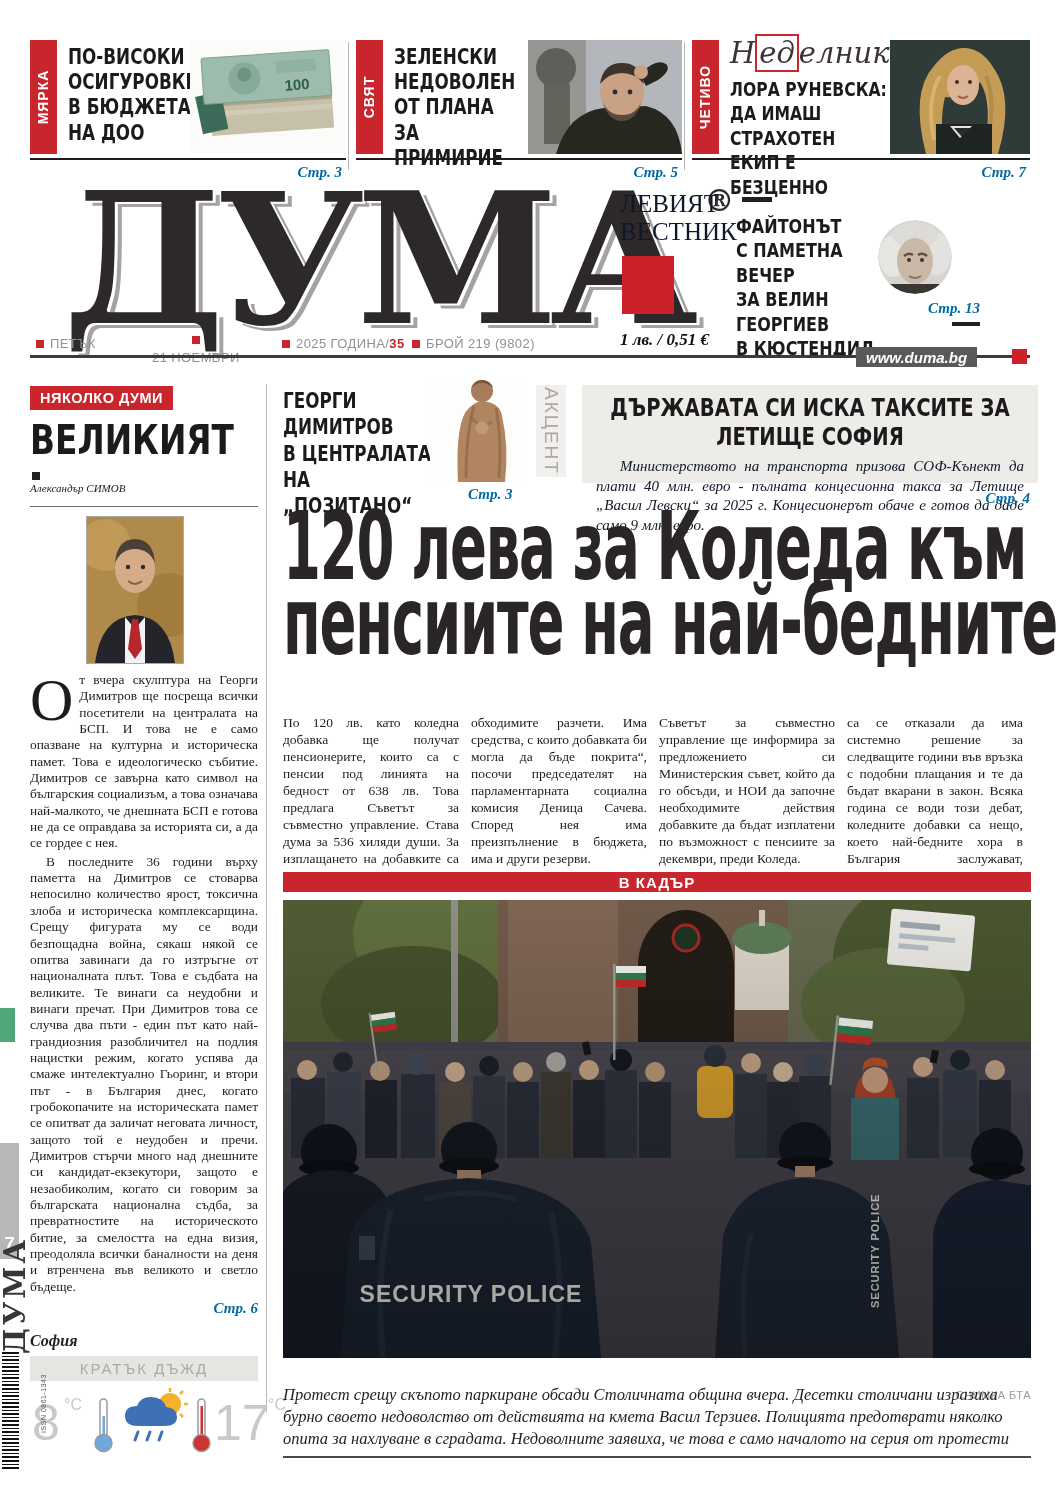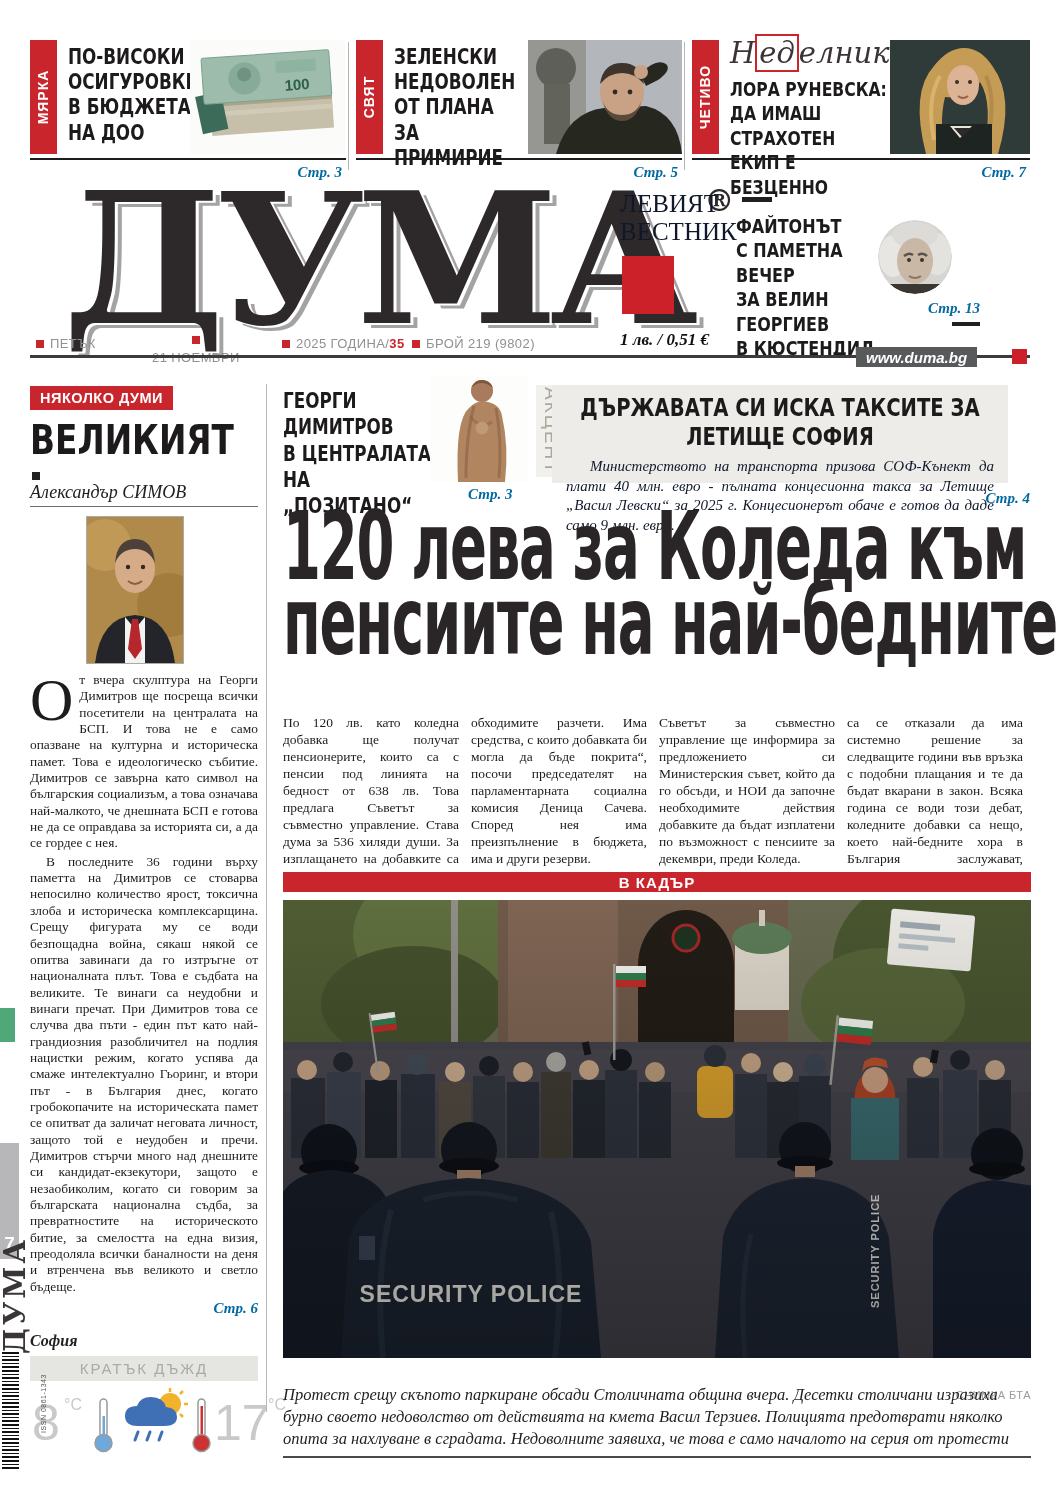--- a/index.html
+++ b/index.html
@@ -203,21 +203,21 @@
   </div>
   <div class="thickrule abs" style="left:30px;top:355px;width:1000px;height:3px;"></div>
   <div class="webbox abs" style="left:856px;top:347px;">
       <span>www.duma.bg</span>
     </div>
   <div class="redsq abs" style="left:1012px;top:349px;width:15px;height:15px;"></div>
 
   <div class="kicker abs" style="left:30px;top:386px;">НЯКОЛКО ДУМИ</div>
   <div class="abs cnd" style="left:30px;top:416px;width:280px;font-size:41px;">ВЕЛИКИЯТ</div>
   <div class="abs" style="left:32px;top:472px;width:8px;height:8px;background:#232021;"></div>
-  <div class="abs serif it" style="left:30px;top:482px;font-size:18px;">Александър СИМОВ</div>
+  <div class="abs serif it" style="left:30px;top:482px;font-size:11px;">Александър СИМОВ</div>
   <div class="abs" style="left:30px;top:506px;width:228px;height:1px;background:#6e6e6e;"></div>
 
   <svg class="abs" style="left:86px;top:516px;border:1px solid #aaa;" width="96" height="146" viewBox="0 0 96 146">
     <rect width="96" height="146" fill="#b08a4a"></rect>
     <circle cx="18" cy="28" r="26" fill="#c79f5c" opacity=".7"></circle>
     <circle cx="82" cy="88" r="32" fill="#9a7336" opacity=".6"></circle>
     <ellipse cx="48" cy="52" rx="20" ry="24" fill="#d6ac88"></ellipse>
     <path d="M28 46 q2-24 20-24 q18 0 20 24 q-6-14-20-14 q-14 0-20 14z" fill="#4c4038"></path>
     <circle cx="41" cy="50" r="2.2" fill="#33291f"></circle>
     <circle cx="56" cy="50" r="2.2" fill="#33291f"></circle>
@@ -281,21 +281,21 @@
     <path d="M44 30 q-8 30 -8 72" stroke="#8a6245" stroke-width="3" fill="none" opacity=".6"></path>
     <path d="M66 32 q6 32 3 70" stroke="#8a6245" stroke-width="3" fill="none" opacity=".6"></path>
     <path d="M40 40 q10 14 22 6" stroke="#8a6245" stroke-width="3" fill="none" opacity=".5"></path>
     <circle cx="52" cy="52" r="6.5" fill="#c09a76"></circle>
   </svg>
   <div class="pref abs" style="left:468px;top:486px;">Стр. 3</div>
 
   <div class="abs" style="left:536px;top:385px;width:30px;height:92px;background:#f1f0ec;display:flex;align-items:center;justify-content:center;">
     <span class="vtextD" style="font-size:19px;letter-spacing:2px;color:#aba89e;">АКЦЕНТ</span>
   </div>
-  <div class="akcent-box abs" style="left:552px;top:385px;width:456px;height:98px;">
+  <div class="akcent-box abs" style="left:582px;top:385px;width:456px;height:98px;">
     <div class="cndC" style="width:560px;margin:8px 0 4px -52px;font-size:24.5px;text-align:center;">ДЪРЖАВАТА СИ ИСКА ТАКСИТЕ ЗА ЛЕТИЩЕ СОФИЯ</div>
     <div class="akcent-sum" style="padding:2px 14px 0 14px;text-indent:24px;">Министерството на транспорта призова СОФ-Кънект да плати 40 млн. евро - пълната концесионна такса за Летище „Васил Левски“ за 2025 г. Концесионерът обаче е готов да даде само 9 млн. евро.</div>
   </div>
   <div class="pref abs" style="left:574px;top:490px;width:456px;text-align:right;">Стр. 4</div>
 
   <div class="abs" style="left:283px;top:508px;width:748px;">
     <span class="hline">120 лева за Коледа към</span>
     <span class="hline">пенсиите на най-бедните</span>
   </div>
 

